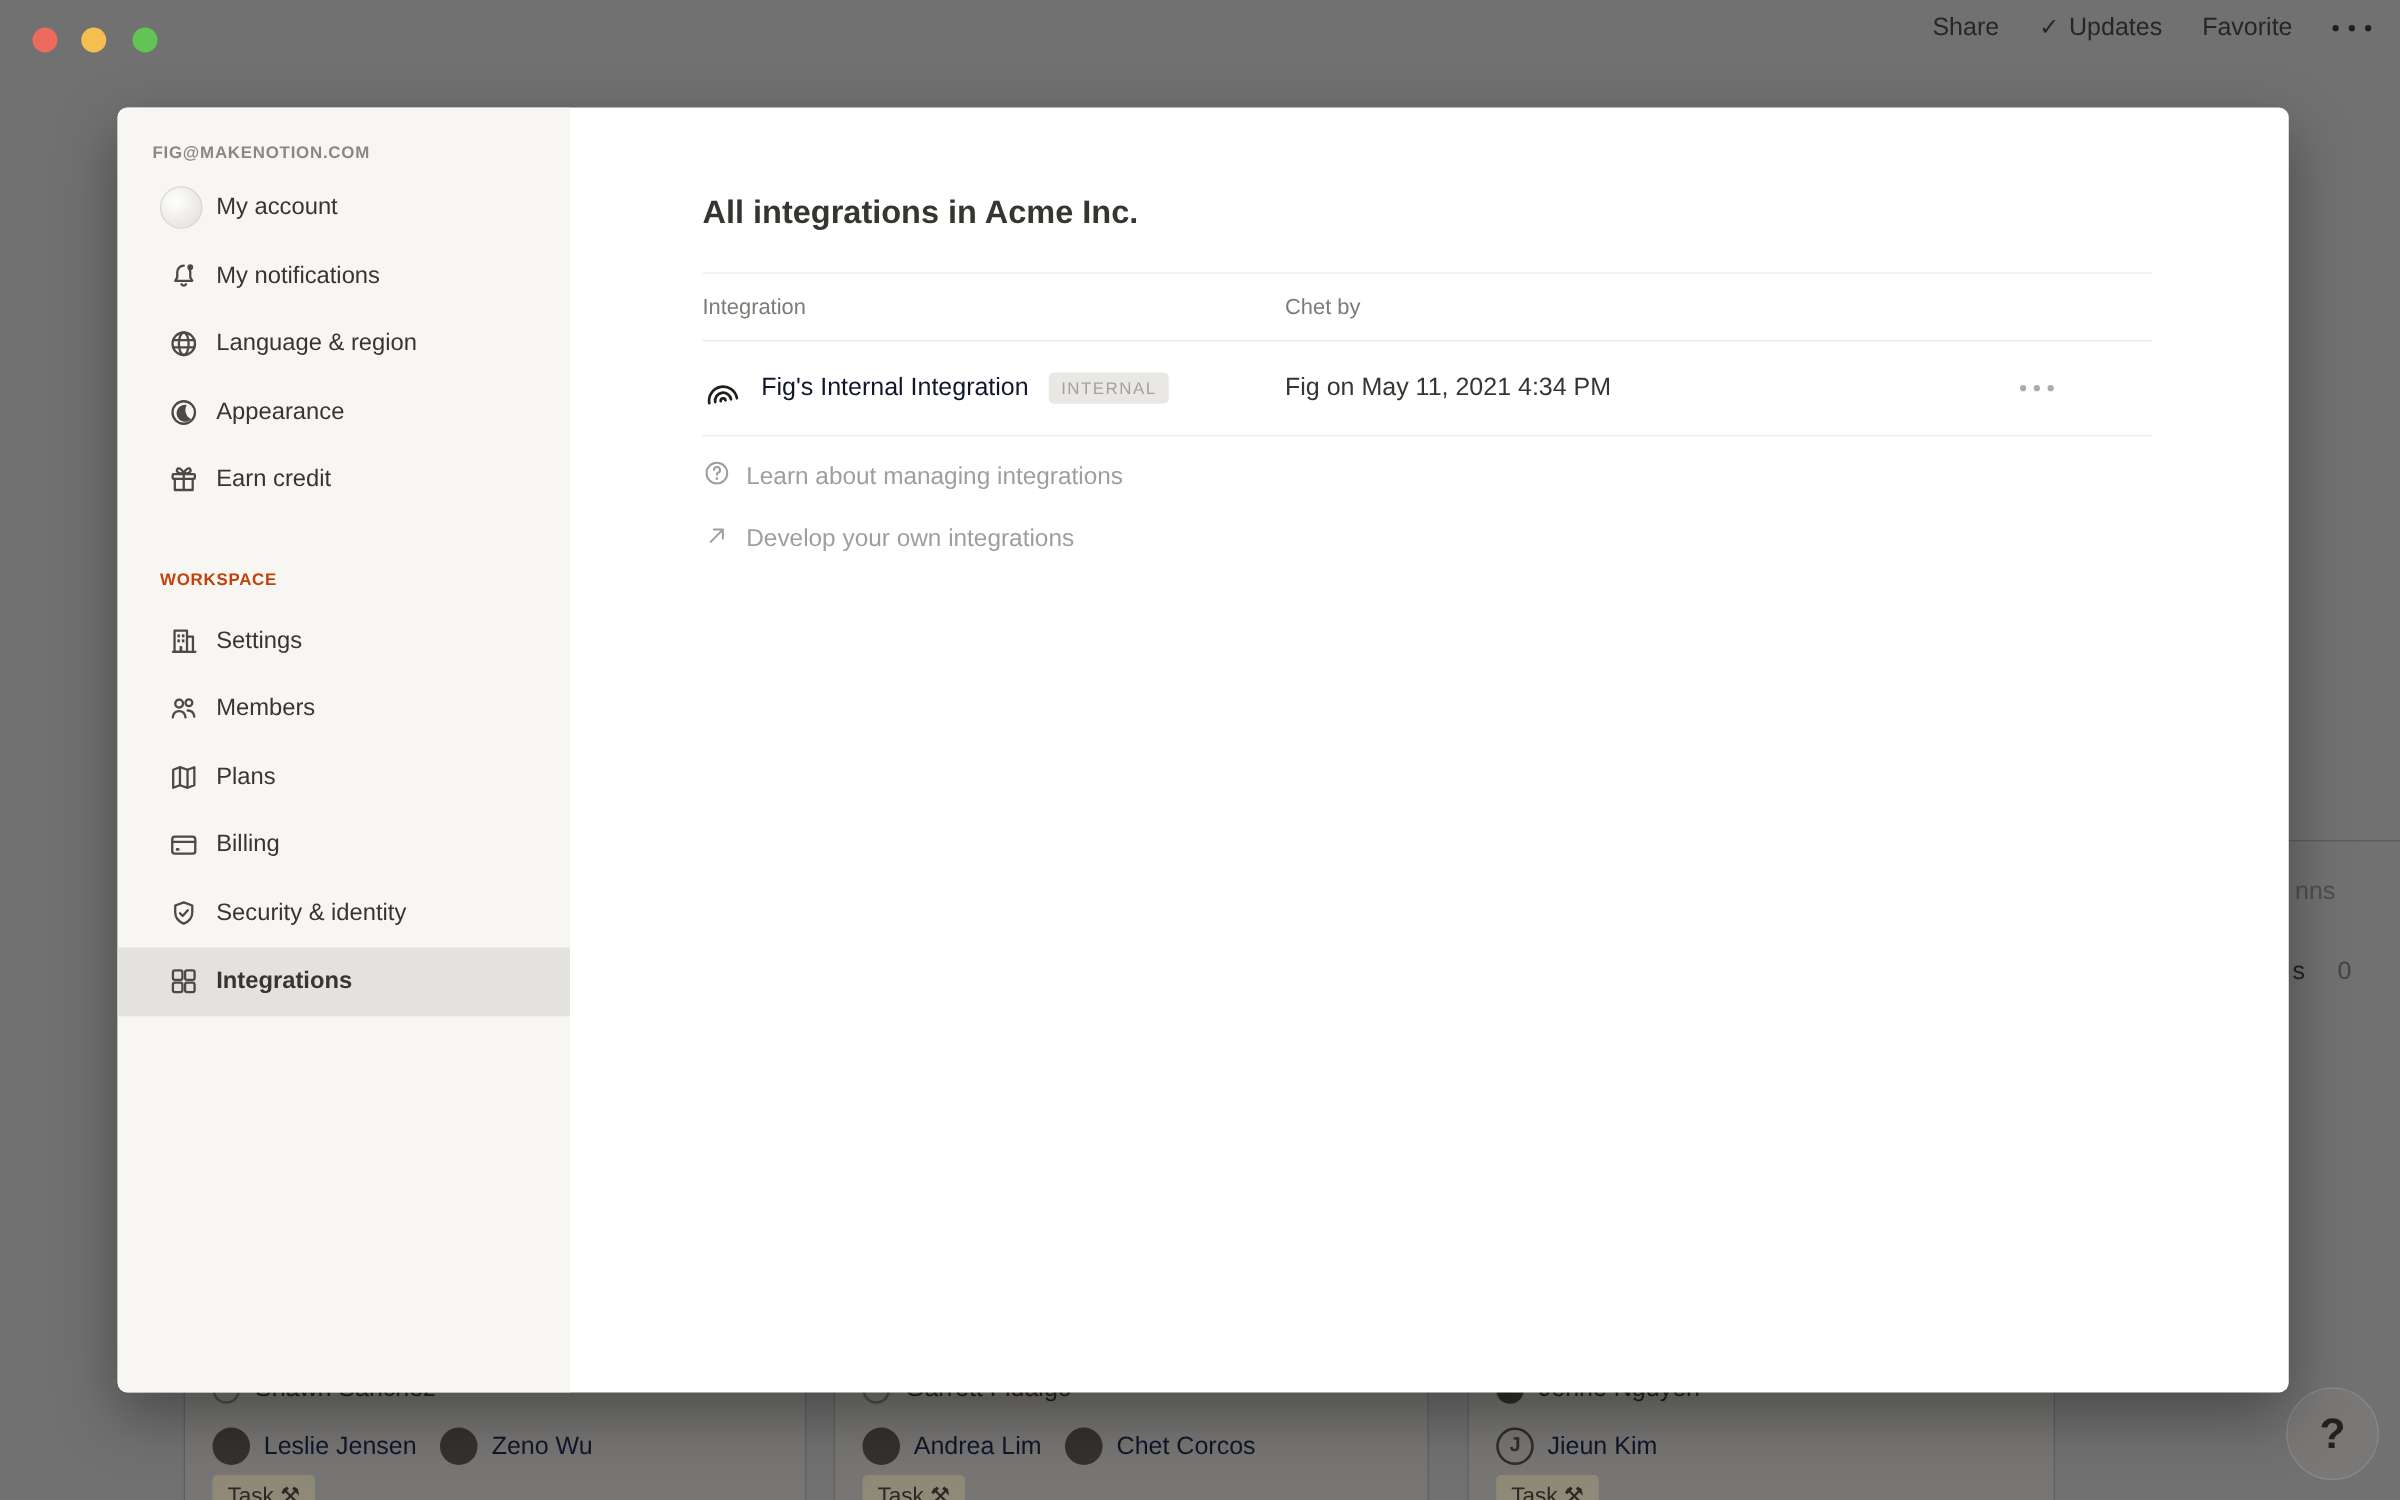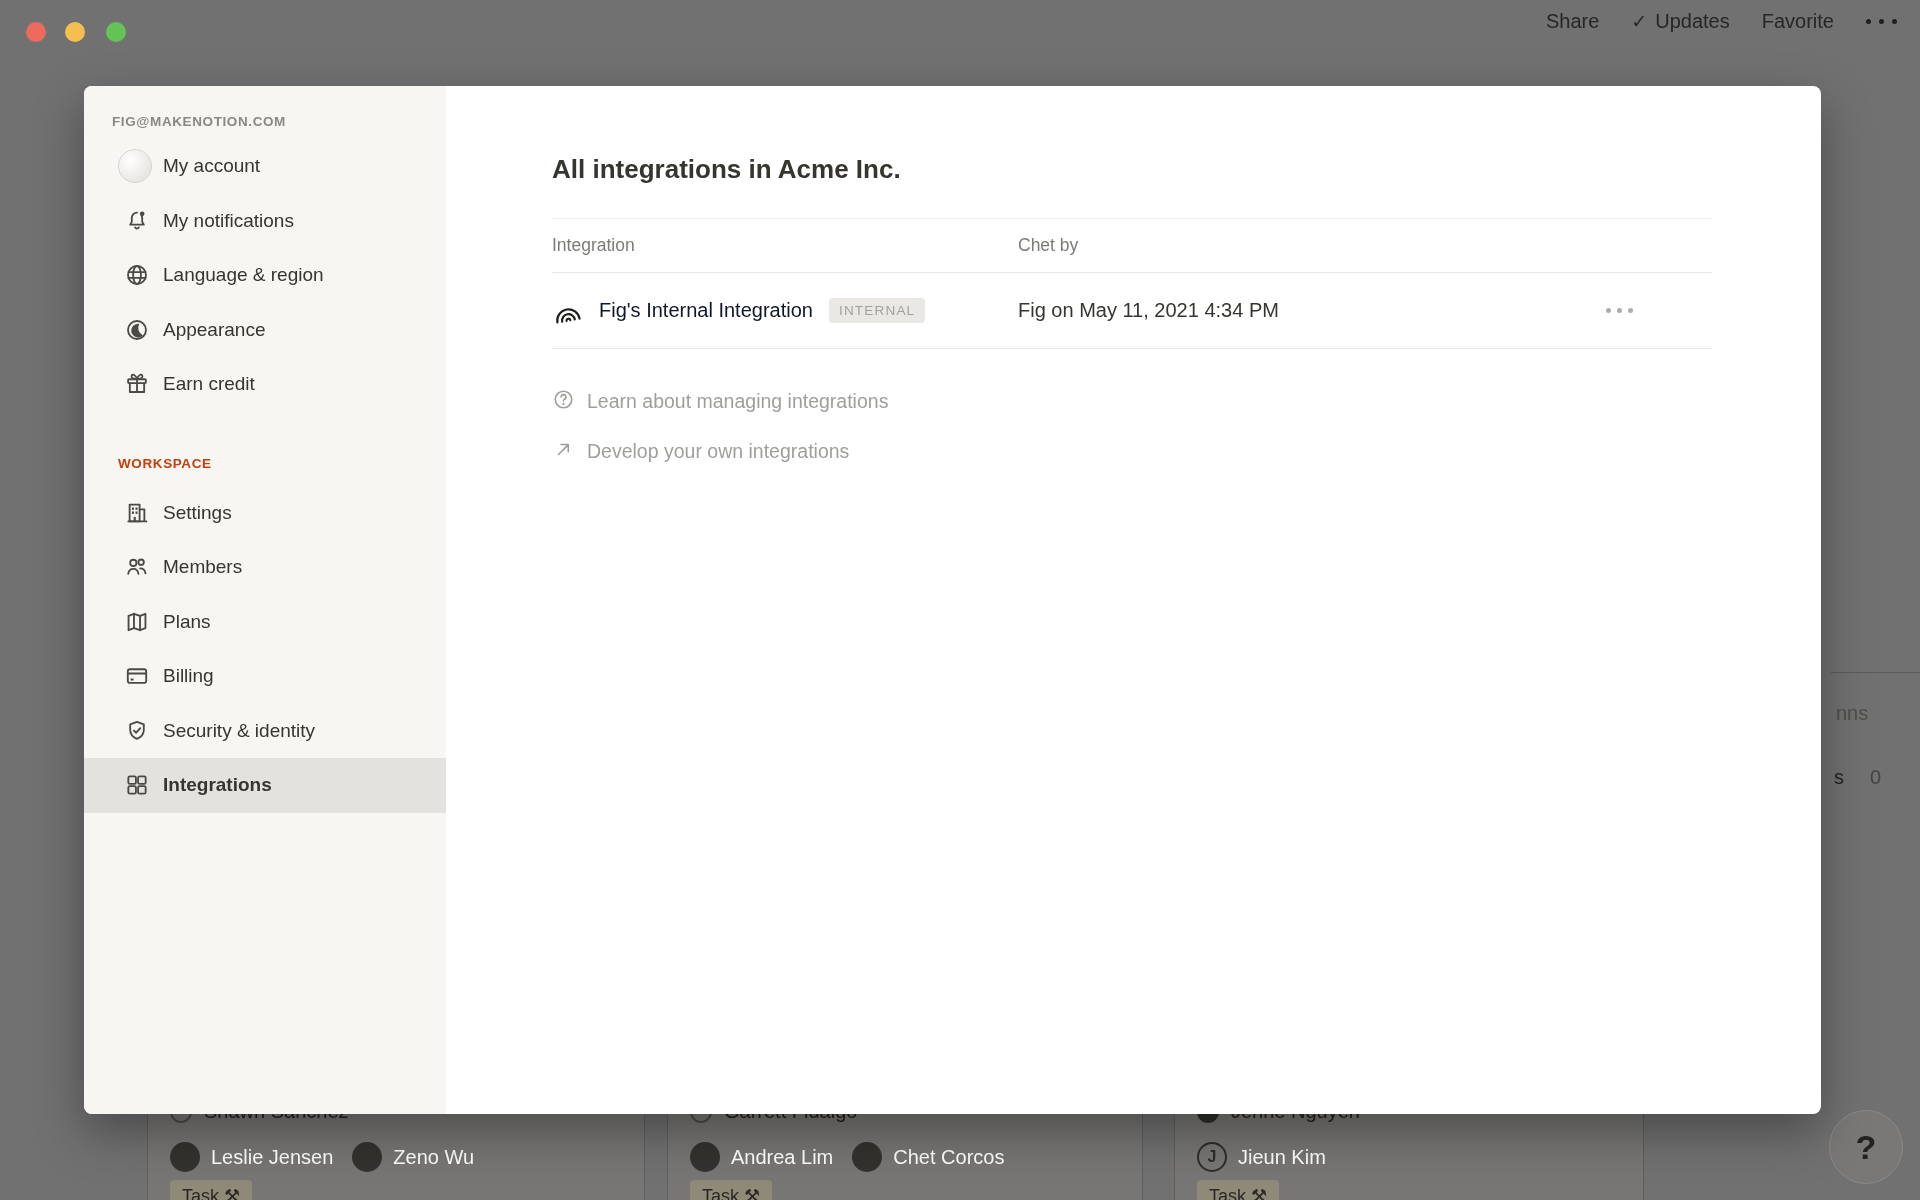--- a/index.html
+++ b/index.html
@@ -31,30 +31,30 @@
   .bc2{left:667px;width:474px;}
   .bc3{left:1174px;width:468px;}
   .c-top{position:absolute;top:36px;left:22px;display:flex;align-items:center;gap:12px;}
   .c-top .oav{width:22px;height:22px;border-radius:50%;border:2px solid #504e4b;box-sizing:border-box;}
   .c-top .oav.filled{background:#2f2e2b;border-color:#2f2e2b;}
   .c-top .nm{font-size:20px;color:#23211e;}
   .c-members{position:absolute;top:78px;left:22px;display:flex;align-items:center;gap:11px;}
   .c-members .fav{width:30px;height:30px;border-radius:50%;background:#34322e;flex-shrink:0;}
   .c-members .jav{width:30px;height:30px;border-radius:50%;border:2px solid #2e2d2b;box-sizing:border-box;
     display:flex;align-items:center;justify-content:center;font-size:16px;font-weight:bold;color:#2e2d2b;}
-  .c-members .nm{font-size:20px;color:#ffffff;margin-right:8px;}
+  .c-members .nm{font-size:20px;color:#0f172a;margin-right:8px;}
   .c-tag{position:absolute;top:116px;left:22px;background:#8f8a77;color:#2a2824;
     font-size:18px;padding:5px 12px 8px;border-radius:4px;white-space:nowrap;}
 
   .help-circle{position:absolute;left:1829px;top:1110px;width:74px;height:74px;border-radius:50%;
     background:#797877;border:1px solid #8a8988;display:flex;align-items:center;justify-content:center;
     font-size:34px;font-weight:600;color:#232221;z-index:2;box-sizing:border-box;}
 
   
-  .modal{position:absolute;left:84px;top:86px;width:1737px;height:1028px;border-radius:8px;
+  .modal{position:absolute;left:94px;top:86px;width:1737px;height:1028px;border-radius:8px;
     background:#ffffff;box-shadow:0 18px 48px rgba(0,0,0,.35);display:flex;overflow:hidden;z-index:5;}
 
   .sidebar{width:362px;flex-shrink:0;background:#f7f6f3;padding-top:20px;box-sizing:border-box;}
   .sb-email{margin:8px 0 10px 28px;font-size:13.5px;letter-spacing:.6px;color:#8a8884;font-weight:bold;}
   .sb-head{margin:40px 0 10px 34px;height:24px;line-height:24px;font-size:13.5px;letter-spacing:.6px;
     color:#c2410c;font-weight:bold;}
   .sb-item{display:flex;align-items:center;height:54.5px;cursor:default;}
   .sb-item .ic{width:26px;height:26px;margin-left:40px;display:flex;align-items:center;justify-content:center;flex-shrink:0;}
   .sb-item .label{margin-left:13px;font-size:19px;color:#37352f;}
   .sb-item.active{background:#e4e2df;}
@@ -69,21 +69,21 @@
   .thead{margin-top:33px;border-top:1px solid #efeeec;border-bottom:1px solid #e9e8e6;height:53px;
     display:flex;align-items:center;position:relative;color:#7d7b76;font-size:17.5px;}
   .col-added{position:absolute;left:466px;}
   .trow{height:75px;border-bottom:1px solid #e9e8e6;display:flex;align-items:center;position:relative;}
   .int-name{margin-left:17px;font-size:20px;color:#0f172a;}
   .badge{margin-left:16px;background:#e9e8e5;color:#a3a19d;font-size:13.5px;letter-spacing:1.2px;
     padding:5px 10px;border-radius:4px;font-weight:500;}
   .added-by{position:absolute;left:466px;font-size:20px;color:#37352f;}
   .row-dots{position:absolute;left:1054px;display:flex;gap:6px;cursor:pointer;}
   .row-dots i{width:5px;height:5px;border-radius:50%;background:#adaca9;}
-  .links{margin-top:38px;display:flex;flex-direction:column;gap:20px;text-align:right;}
+  .links{margin-top:18px;display:flex;flex-direction:column;gap:20px;text-align:right;}
   .link{display:flex;align-items:center;gap:12px;height:30px;color:#a09e9a;font-size:19.5px;cursor:pointer;}
   .gic{stroke:#a09e9a;fill:none;stroke-width:1.7;stroke-linecap:round;stroke-linejoin:round;}
 </style>
 </head>
 <body>
 
 <div class="screen">
 
   <div class="traffic t-red"></div>
   <div class="traffic t-yellow"></div>

